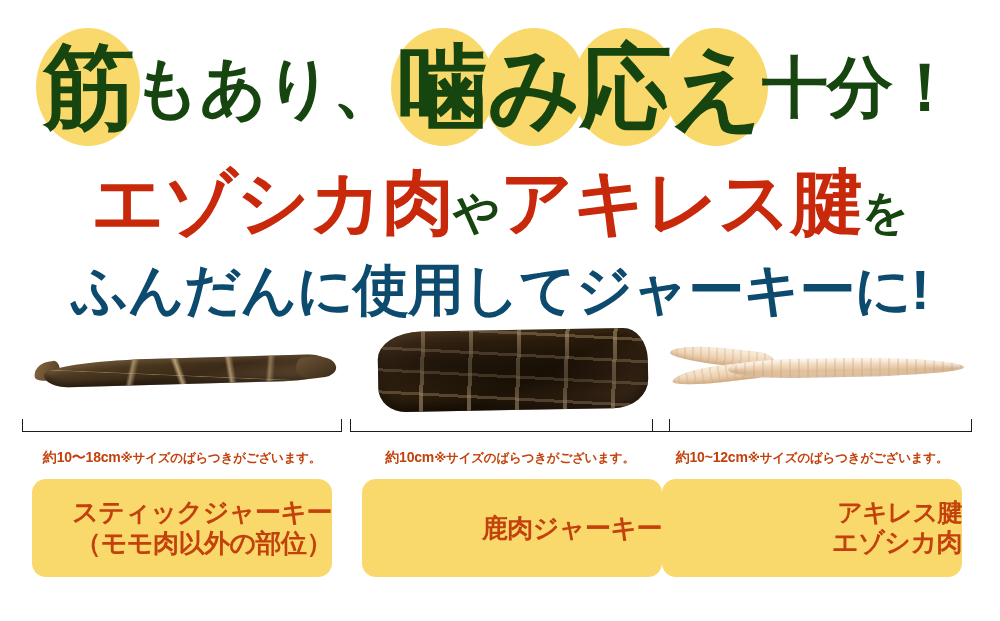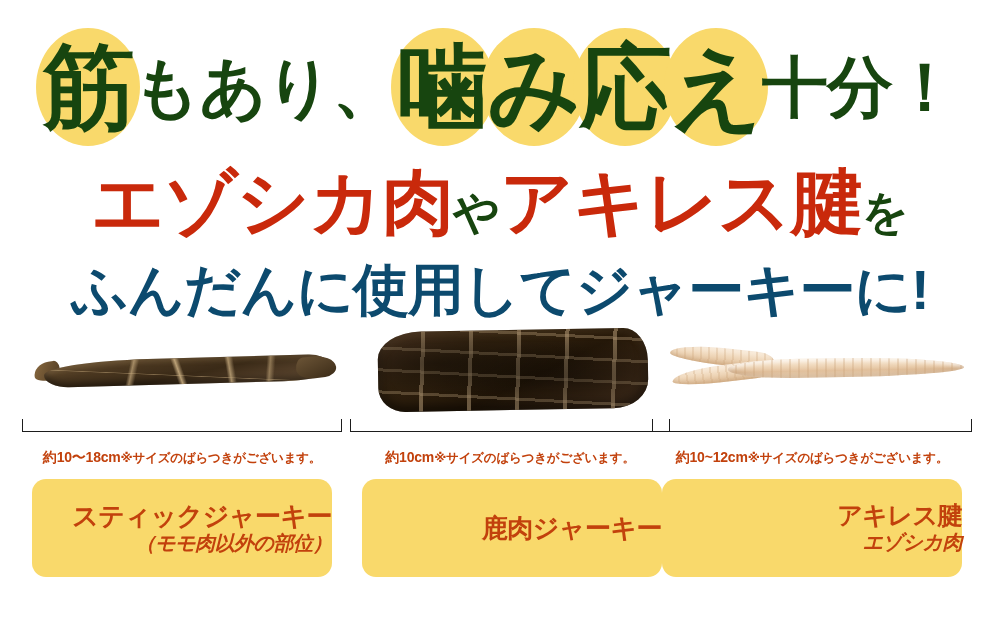--- a/index.html
+++ b/index.html
@@ -311,21 +311,21 @@
     align-items: flex-end;
     justify-content: center;
     color: #c2410c;
     font-weight: bold;
     line-height: 1.18;
   }
   .box-1 { margin-left: 10px; }
   .box-2 { margin-left: 12px; gap: 36px; }
   .box-3 { margin-left: 10px; }
   .label-line-1 { font-size: 26px; letter-spacing: -0.5px; white-space: nowrap; }
-  .label-line-2 { font-size: 20px; letter-spacing: -0.5px; white-space: nowrap; font-style: italic; }
+  .label-line-2 { font-size: 26px; letter-spacing: -0.5px; white-space: nowrap; }
   .label-line-1.sm { font-size: 25px; }
 </style>
 </head>
 <body>
 
 <div id="page">
 
   <div class="headline-1">
     <div class="hl1-inner" id="hl1-inner">
         <span class="ch big hl">筋</span>

